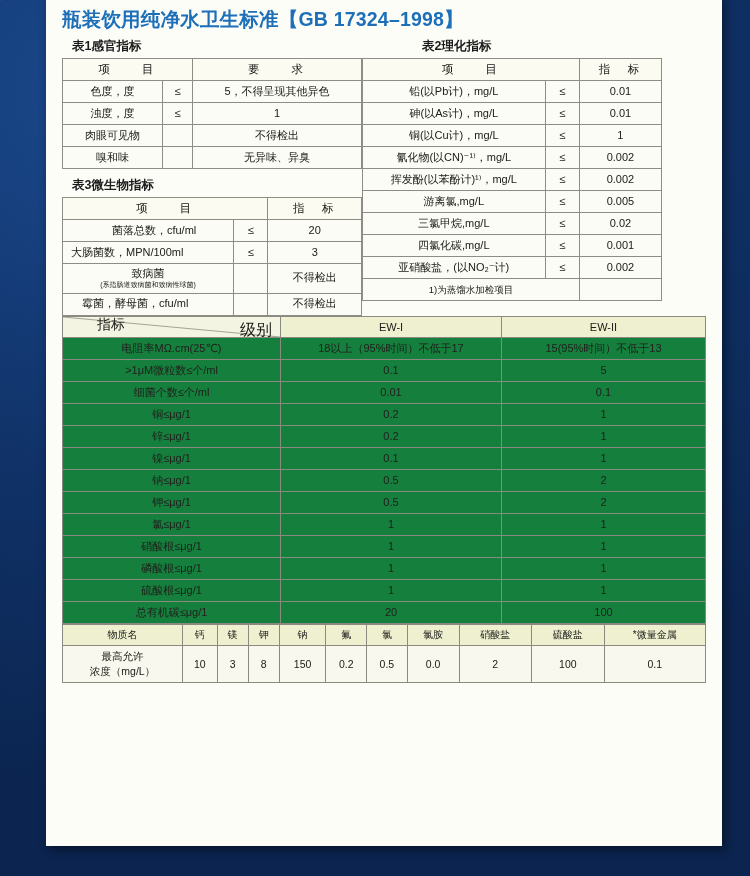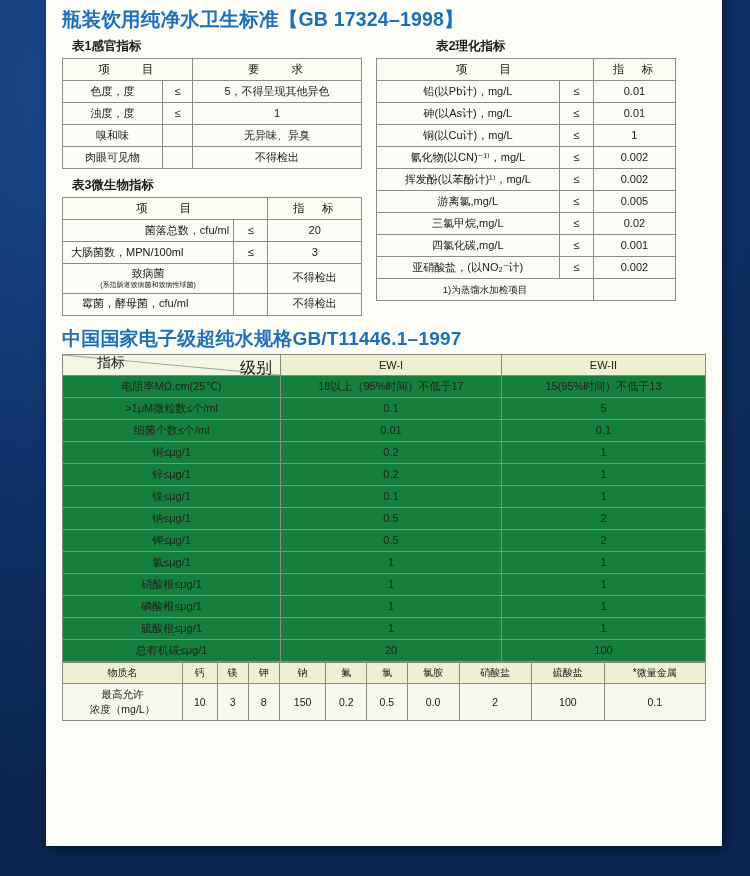--- a/index.html
+++ b/index.html
@@ -43,21 +43,21 @@
   h1.t2 { font-size: 19px; padding-top: 10px; }
   h1.t3 { font-size: 19px; padding-top: 8px; }
 
   .subhead {
     font-size: 12.5px;
     color: #1b1b1b;
     font-weight: bold;
     padding: 3px 0 3px 10px;
   }
 
-  .cols { display: flex; gap: 14px; padding: 0 8px; }
+  .cols { display: flex; padding: 0 8px; }
   .col-l { width: 300px; }
   .col-r { width: 300px; }
 
   table {
     border-collapse: collapse;
     width: 100%;
     font-size: 11px;
     color: #20201c;
     background: #fcfcf6;
   }
@@ -129,41 +129,41 @@
             <td class="item" style="width:100px">色度，度</td>
             <td class="op">≤</td>
             <td>5，不得呈现其他异色</td>
           </tr>
           <tr>
             <td class="item">浊度，度</td>
             <td class="op">≤</td>
             <td>1</td>
           </tr>
           <tr>
+            <td class="item">肉眼可见物</td>
+            <td class="op"></td>
+            <td>不得检出</td>
+          </tr>
+          <tr>
             <td class="item">嗅和味</td>
             <td class="op"></td>
             <td>无异味、异臭</td>
-          </tr>
-          <tr>
-            <td class="item">肉眼可见物</td>
-            <td class="op"></td>
-            <td>不得检出</td>
           </tr>
         </tbody>
           </table>
 
         <div class="subhead" style="padding-top:8px">表3微生物指标</div>
         <table class="grid">
           <tbody>
               <tr class="hdr">
             <td colspan="2">项　　目</td>
             <td style="width:82px">指　标</td>
           </tr>
           <tr>
-            <td class="item" style="width:150px;text-align:right;padding-left:16px">菌落总数，cfu/ml</td>
+            <td class="item" style="width:150px;text-align:center;padding-left:16px">菌落总数，cfu/ml</td>
             <td class="op">≤</td>
             <td>20</td>
           </tr>
           <tr>
             <td class="item" style="text-align:left;padding-left:8px">大肠菌数，MPN/100ml</td>
             <td class="op">≤</td>
             <td>3</td>
           </tr>
           <tr>
             <td class="item">
@@ -237,21 +237,20 @@
           </tr>
           <tr class="note">
             <td colspan="2">1)为蒸馏水加检项目</td>
             <td></td>
           </tr>
         </tbody>
           </table>
       </div>
     </div>
 
-    <h1 class="section-title t2">中国国家电子级超纯水规格GB/T11446.1–1997</h1>
 
     <div style="padding:0 8px">
       <table class="upw">
         <thead>
           <tr>
             <td class="diag" style="width:218px">
               <svg viewBox="0 0 218 38" preserveAspectRatio="none">
                 <line x1="0" y1="0" x2="218" y2="38" stroke="#8a8a80" stroke-width="1"></line>
               </svg>
               <span class="lvl">级别</span>

